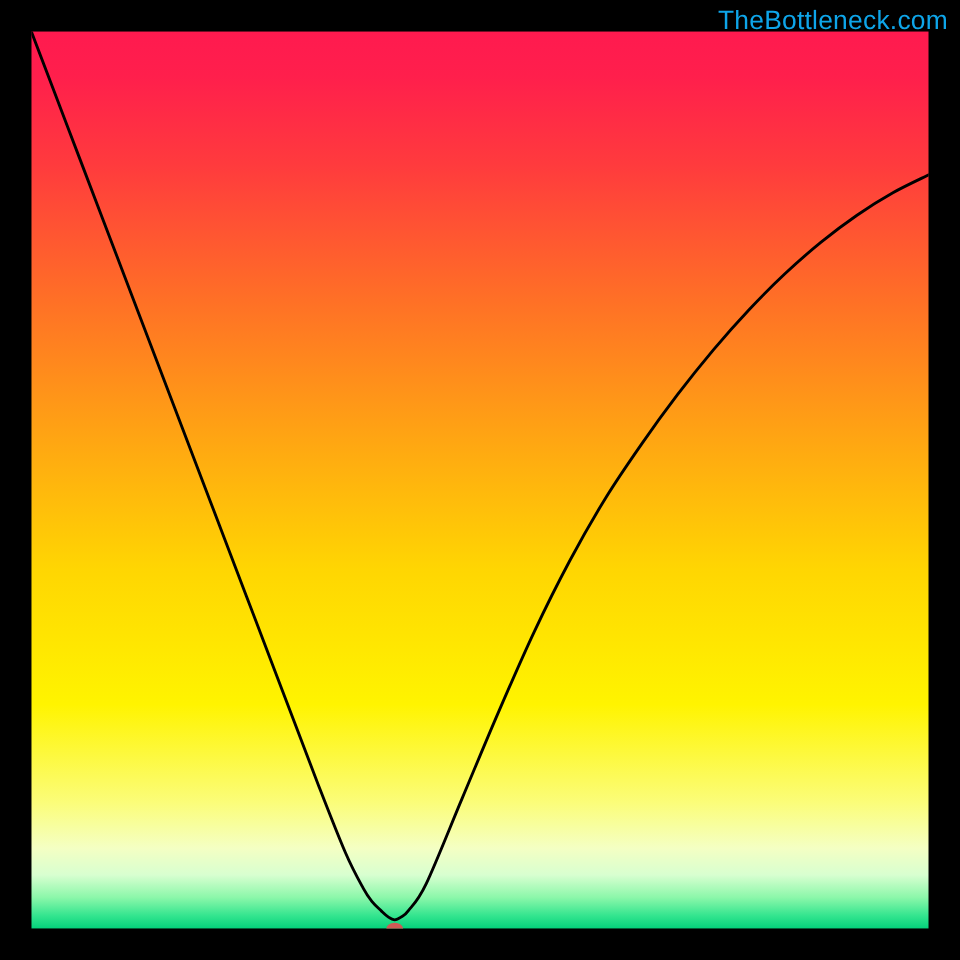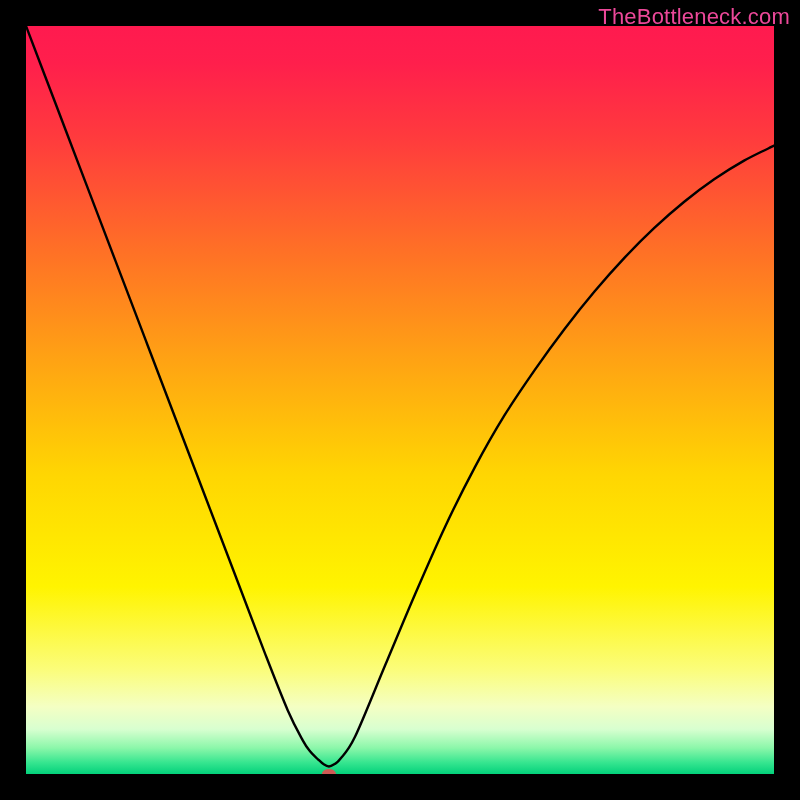--- a/index.html
+++ b/index.html
@@ -22,21 +22,21 @@
     left: 26px;
     top: 26px;
     width: 748px;
     height: 748px;
     overflow: hidden;
   }
   .watermark {
     position: absolute;
     top: 4px;
     right: 10px;
-    color: #ec4899;
+    color: #0ea5e9;
     font-size: 22px;
     font-weight: 500;
     letter-spacing: 0.2px;
     z-index: 5;
   }
   svg { display: block; }
 </style>
 </head>
 <body>
 

